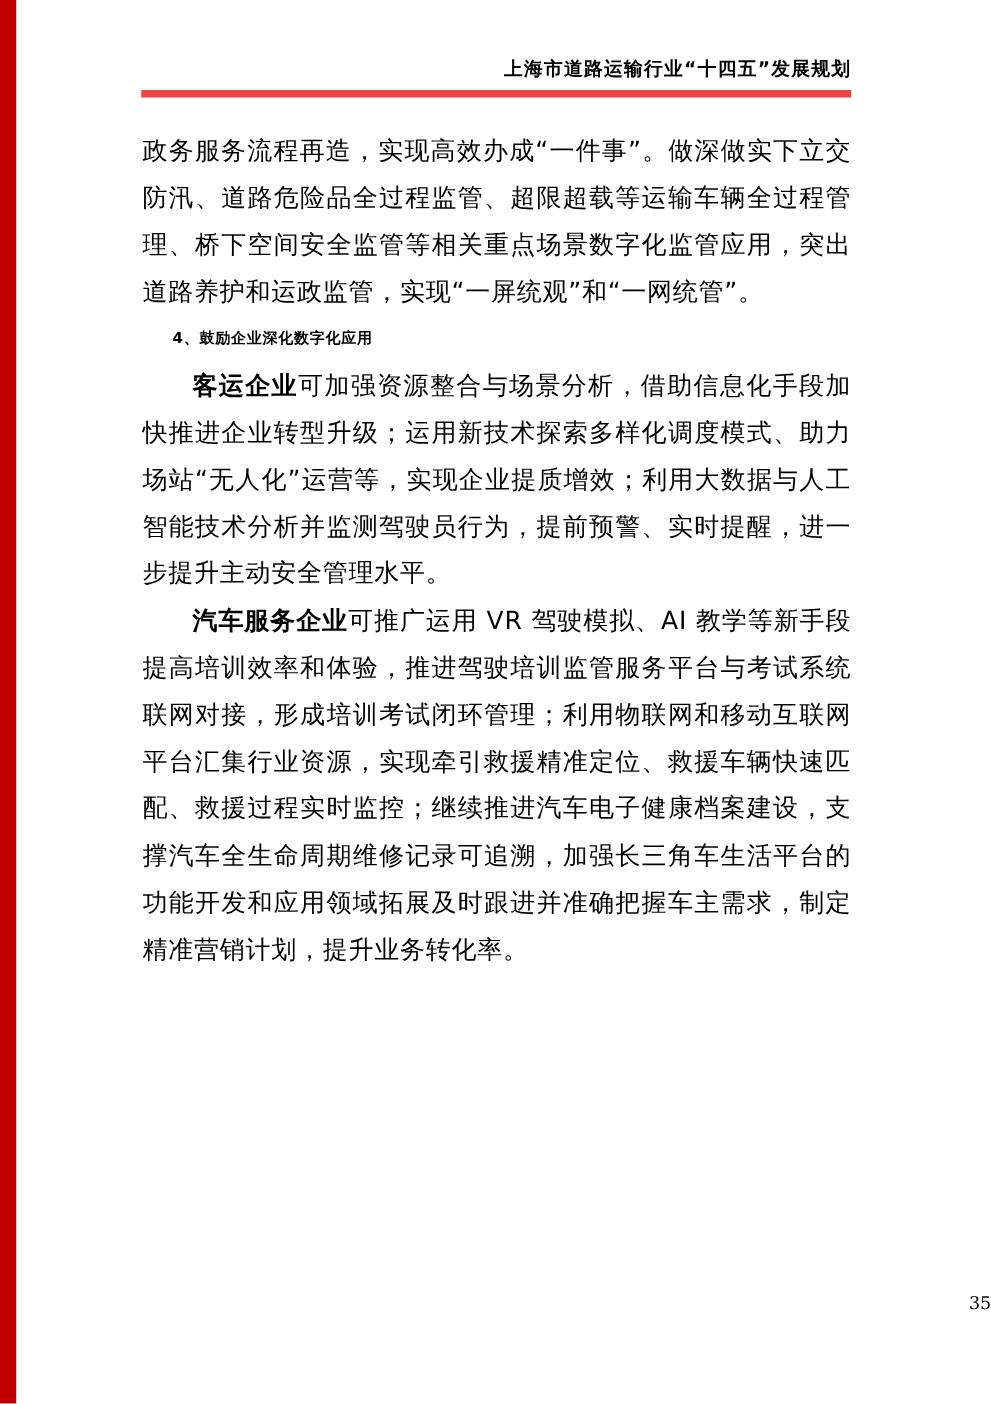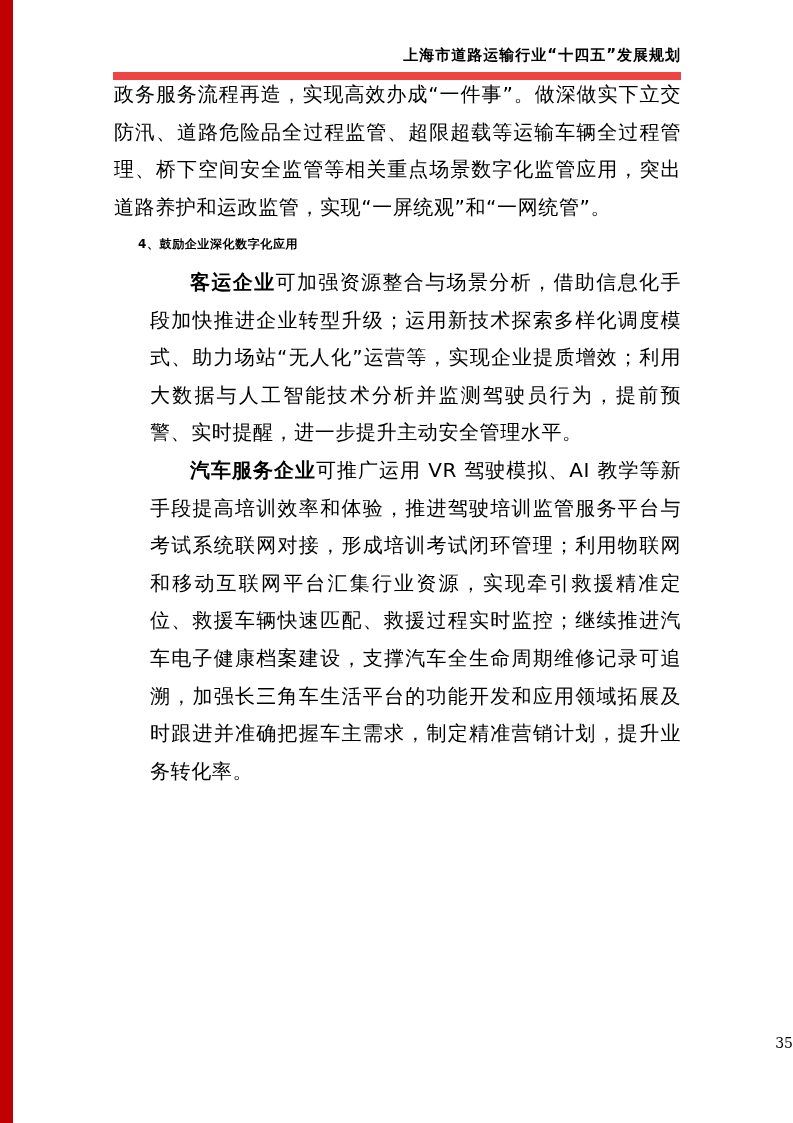--- a/index.html
+++ b/index.html
@@ -23,47 +23,46 @@
     width: 13px;
     height: 1123px;
     background: #c00000;
   }
   .page-header {
     position: absolute;
     left: 113px;
     top: 46px;
     width: 568px;
     text-align: right;
-    border-bottom: 8px solid #ef4444;
+    border-bottom: 6px solid #ef4444;
     padding-bottom: 7px;
   }
   .header-title {
     font-size: 15px;
     font-weight: 600;
     letter-spacing: 1px;
     white-space: nowrap;
   }
   .content {
     position: absolute;
     left: 114px;
-    top: 76px;
+    top: 102px;
     width: 567px;
     font-size: 20px;
     line-height: 37.6px;
     letter-spacing: 0.6px;
     text-align: justify;
     text-justify: inter-ideograph;
   }
   .para {
     margin: 0;
     text-align-last: left;
   }
   .para.lead-indent {
     text-indent: 2em;
-    margin-left: 36px;
   }
   .heading {
     margin: 0;
     font-weight: bold;
     text-indent: 2em;
     font-size: 12px;
   }
   .lead {
     font-weight: bold;
   }

